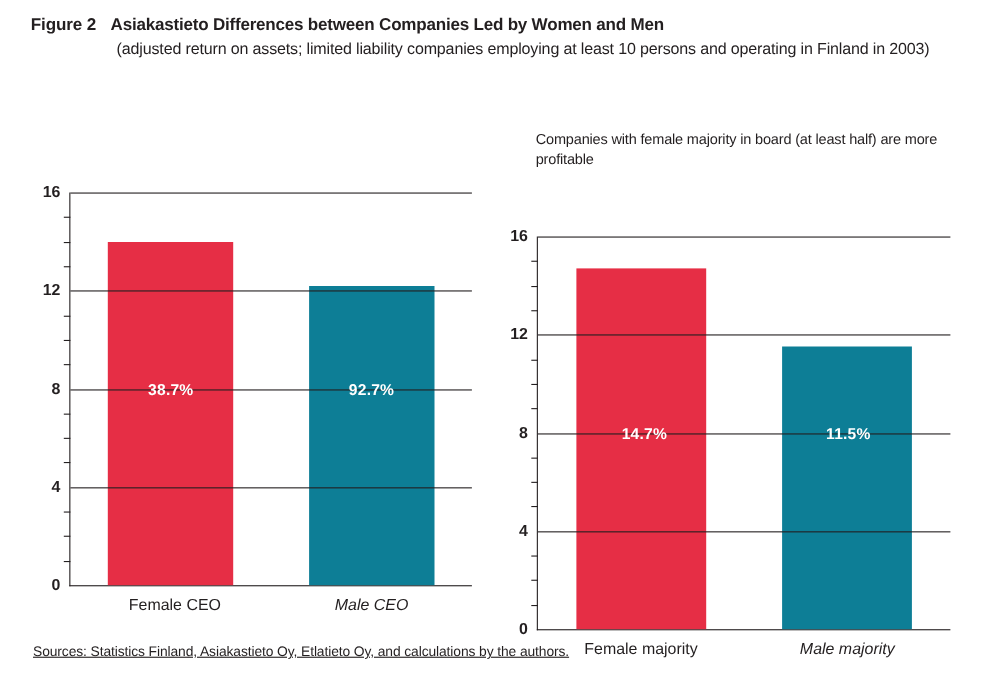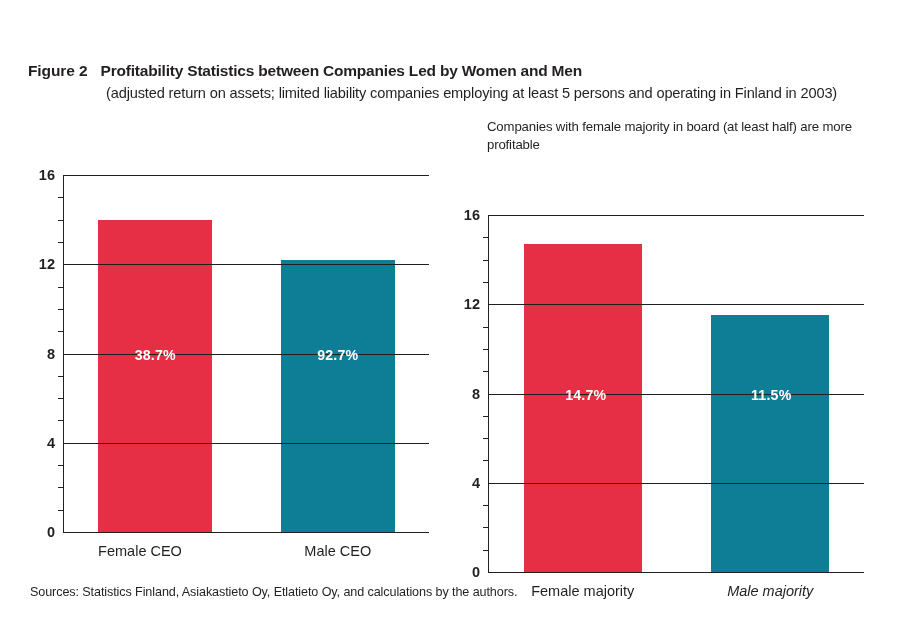--- a/index.html
+++ b/index.html
@@ -21,21 +21,20 @@
   #figure-header {
     position: absolute;
     left: 28px;
     top: 14px;
     width: 860px;
   }
   .hdr-row-1 {
     display: flex;
     align-items: center;
     white-space: nowrap;
-    margin-top: 48px;
   }
   .fig-label {
     font-weight: bold;
     font-size: 15.5px;
     letter-spacing: -0.1px;
     margin-right: 13px;
   }
   .fig-title {
     font-weight: bold;
     font-size: 15.5px;
@@ -145,31 +144,32 @@
   }
 
   
   #source-note {
     position: absolute;
     left: 30px;
     top: 585px;
     font-size: 12.6px;
     letter-spacing: -0.1px;
     color: #231f20;
+    text-decoration: underline;
   }
 </style>
 </head>
 <body>
 
 <div id="figure-header">
   <div class="hdr-row-1">
     <span class="fig-label">Figure 2</span>
-    <span class="fig-title">Profitability Statistics between Companies Led by Women and Men</span>
+    <span class="fig-title">Asiakastieto Differences between Companies Led by Women and Men</span>
   </div>
-  <div class="fig-subtitle">(adjusted return on assets; limited liability companies employing at least 5 persons and operating in Finland in 2003)</div>
+  <div class="fig-subtitle">(adjusted return on assets; limited liability companies employing at least 10 persons and operating in Finland in 2003)</div>
 </div>
 
 <div class="panel" id="panel-left">
   <div class="chart">
     <div class="plot" id="plot-left">
         <div class="tick-minor" style="top: 334.688px;"></div>
         <div class="tick-minor" style="top: 312.375px;"></div>
         <div class="tick-minor" style="top: 290.062px;"></div>
         <div class="tick-minor" style="top: 245.438px;"></div>
         <div class="tick-minor" style="top: 223.125px;"></div>
@@ -184,24 +184,24 @@
         <div class="gridline" style="top: 267.75px;"></div>
         <div class="ytick-label" style="top: 267.75px;">4</div>
         <div class="gridline" style="top: 178.5px;"></div>
         <div class="ytick-label" style="top: 178.5px;">8</div>
         <div class="gridline" style="top: 89.25px;"></div>
         <div class="ytick-label" style="top: 89.25px;">12</div>
         <div class="gridline" style="top: 0px;"></div>
         <div class="ytick-label" style="top: 0px;">16</div>
         <div class="bar" style="left: 34.25px; width: 114px; height: 312.375px; background: rgb(230, 46, 69);"></div>
         <div class="bar-value" style="left: 34.25px; width: 114px; top: 171.5px;">38.7%</div>
-        <div class="xtick-label" style="left: 76px;">Female CEO</div>
+        <div class="xtick-label" style="left: 95px;">Female CEO</div>
         <div class="bar" style="left: 216.75px; width: 114px; height: 272.212px; background: rgb(13, 126, 150);"></div>
         <div class="bar-value" style="left: 216.75px; width: 114px; top: 171.5px;">92.7%</div>
-        <div class="xtick-label" style="left: 273.75px;">Male CEO</div>
+        <div class="xtick-label" style="left: 273.75px; font-style: italic;">Male CEO</div>
       </div>
   </div>
 </div>
 
 <div class="panel" id="panel-right">
   <div class="panel-caption">Companies with female majority in board (at least half) are more profitable</div>
   <div class="chart">
     <div class="plot" id="plot-right">
         <div class="tick-minor" style="top: 334.688px;"></div>
         <div class="tick-minor" style="top: 312.375px;"></div>

